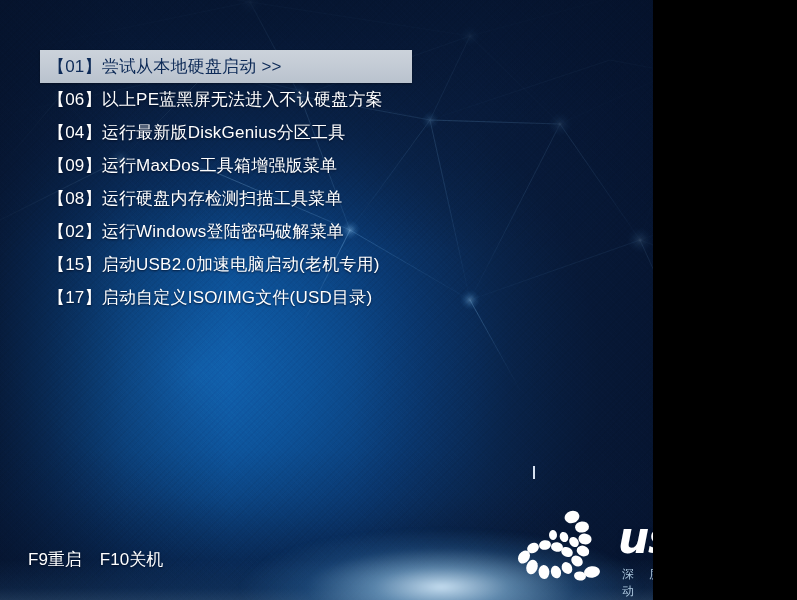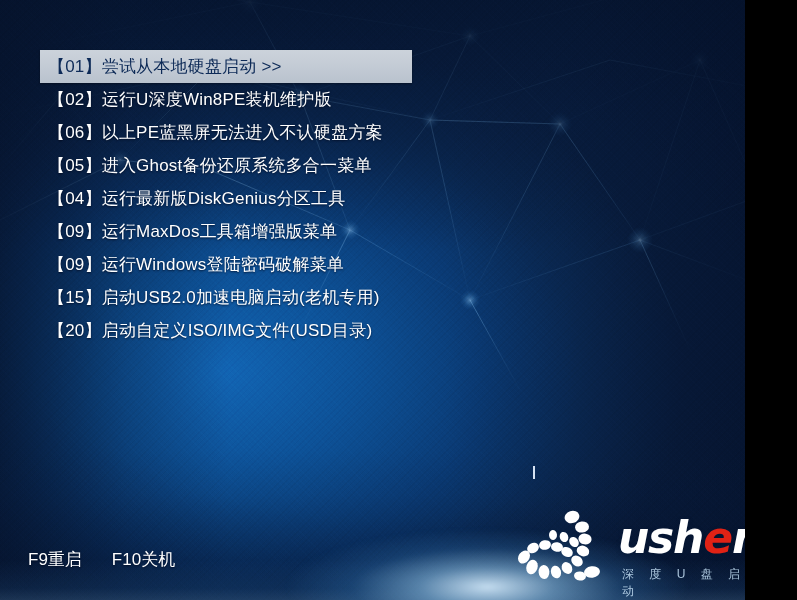--- a/index.html
+++ b/index.html
@@ -6,21 +6,21 @@
 
   html, body {
     width: 797px;
     height: 600px;
     overflow: hidden;
     background: #000;
   }
 
   #screen {
     position: relative;
-    width: 745px;
+    width: 653px;
     height: 600px;
     overflow: hidden;
     font-family: "Liberation Sans", "DejaVu Sans", sans-serif;
     background: #0b2347;
   }
 
   
   .bg-base {
     position: absolute; inset: 0;
     background:
@@ -94,21 +94,21 @@
     text-shadow: none;
     box-shadow: 0 1px 2px rgba(0,0,0,0.35);
   }
 
   
   #footer-keys {
     position: absolute;
     left: 28px;
     top: 548px;
     display: flex;
-    gap: 30px;
+    gap: 18px;
     color: #ffffff;
     font-size: 17px;
     text-shadow: 0 1px 2px rgba(0,10,30,0.8);
   }
 
   
   #caret {
     position: absolute;
     left: 533px; top: 466px;
     width: 2px; height: 13px;
@@ -233,42 +233,39 @@
   <div class="bg-hatch"></div>
   <div class="bg-vignette"></div>
   <div class="bg-glow2"></div>
   <div class="bg-glow"></div>
 
   <div id="menu">
     <div class="menu-item selected">
         <span>【01】尝试从本地硬盘启动 &gt;&gt;</span>
       </div>
     <div class="menu-item">
-        <span>【02】运行U深度Win8PE装机维护版</span>
-      </div>
-    <div class="menu-item">
         <span>【06】以上PE蓝黑屏无法进入不认硬盘方案</span>
       </div>
     <div class="menu-item">
-        <span>【05】进入Ghost备份还原系统多合一菜单</span>
-      </div>
-    <div class="menu-item">
         <span>【04】运行最新版DiskGenius分区工具</span>
       </div>
     <div class="menu-item">
         <span>【09】运行MaxDos工具箱增强版菜单</span>
       </div>
     <div class="menu-item">
-        <span>【09】运行Windows登陆密码破解菜单</span>
+        <span>【08】运行硬盘内存检测扫描工具菜单</span>
+      </div>
+    <div class="menu-item">
+        <span>【02】运行Windows登陆密码破解菜单</span>
       </div>
     <div class="menu-item">
         <span>【15】启动USB2.0加速电脑启动(老机专用)</span>
       </div>
     <div class="menu-item">
-        <span>【20】启动自定义ISO/IMG文件(USD目录)</span>
+        <span>【17】启动自定义ISO/IMG文件(USD目录)</span>
       </div>
   </div>
 
   <div id="caret"></div>
 
   <div id="footer-keys">
     <span>F9重启</span>
     <span>F10关机</span>
   </div>
 

